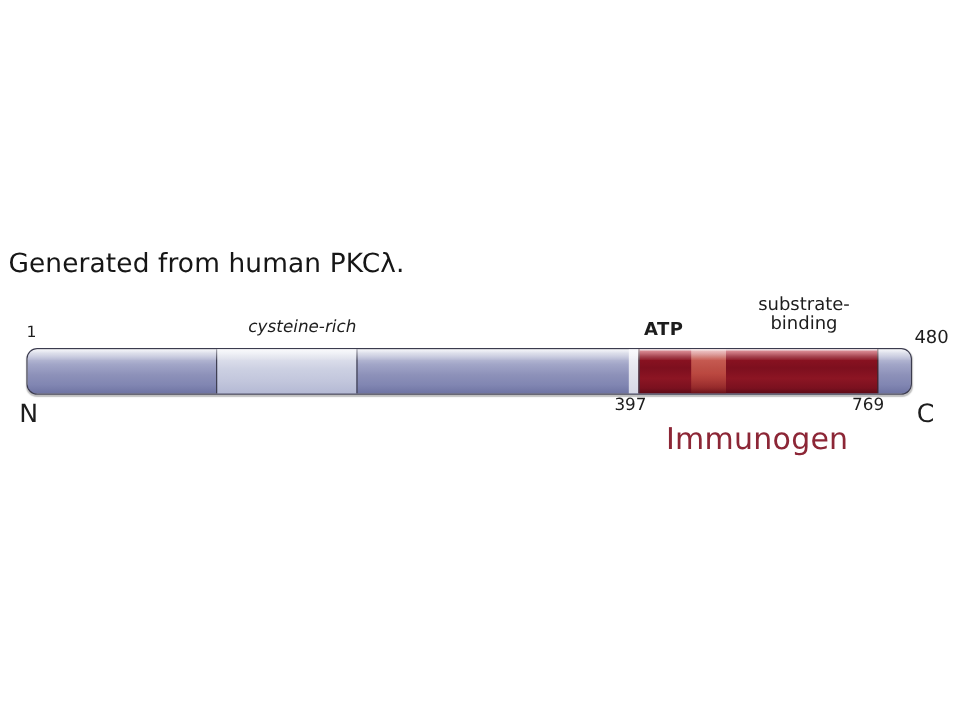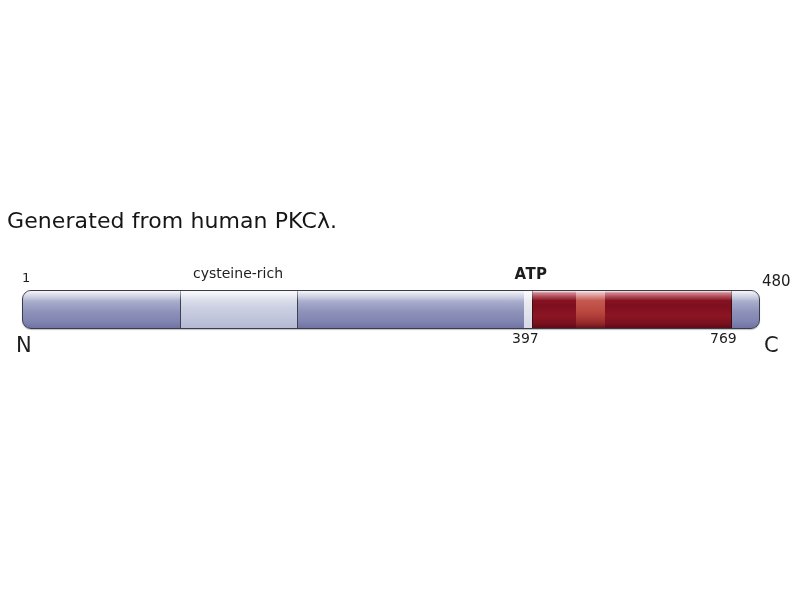--- a/index.html
+++ b/index.html
@@ -136,25 +136,26 @@
 
   .lbl-1        { left: 22px;  top: 270px; font-size: 13px; }
   .lbl-586      { left: 762px; top: 272px; font-size: 15px; }
   .lbl-N        { left: 16px;  top: 333px; font-size: 21px; }
   .lbl-C        { left: 764px; top: 333px; font-size: 21px; }
   .lbl-397      { left: 512px; top: 330px; font-size: 14px; }
   .lbl-558      { left: 710px; top: 330px; font-size: 14px; }
 
   .lbl-cys {
     left: 179px; top: 265px;
-    width: 118px; text-align: center;
+    width: 118px; text-align: right;
     font-size: 14px;
+    font-style: italic;
   }
   .lbl-atp {
-    left: 509px; top: 265px;
+    left: 531px; top: 265px;
     width: 44px; text-align: center;
     font-size: 15px; font-weight: 600;
     letter-spacing: 0.4px;
   }
   .lbl-sub {
     left: 610px; top: 246px;
     width: 120px; text-align: center;
     font-size: 15px; line-height: 15.5px;
   }
   .lbl-sub span { display: block; }
@@ -175,32 +176,37 @@
   <div class="caption">Generated from human PKCλ.</div>
 
   <div class="lbl lbl-1">1</div>
 
   <div class="lbl lbl-586">480</div>
 
   <div class="lbl lbl-cys">cysteine-rich</div>
 
   <div class="lbl lbl-atp">ATP</div>
 
+  <div class="lbl lbl-sub">
+    <span>substrate-</span>
+    <span>binding</span>
+  </div>
 
   <div class="bar">
     <div class="seg seg-cys"></div>
     <div class="seg seg-gap"></div>
     <div class="seg seg-red">
       <div class="seg-red-light"></div>
     </div>
     <div class="bar-gloss"></div>
   </div>
 
   <div class="lbl lbl-N">N</div>
 
   <div class="lbl lbl-C">C</div>
 
   <div class="lbl lbl-397">397</div>
 
   <div class="lbl lbl-558">769</div>
 
+  <div class="lbl lbl-immunogen">Immunogen</div>
 
 </div>
 
 </body></html>

